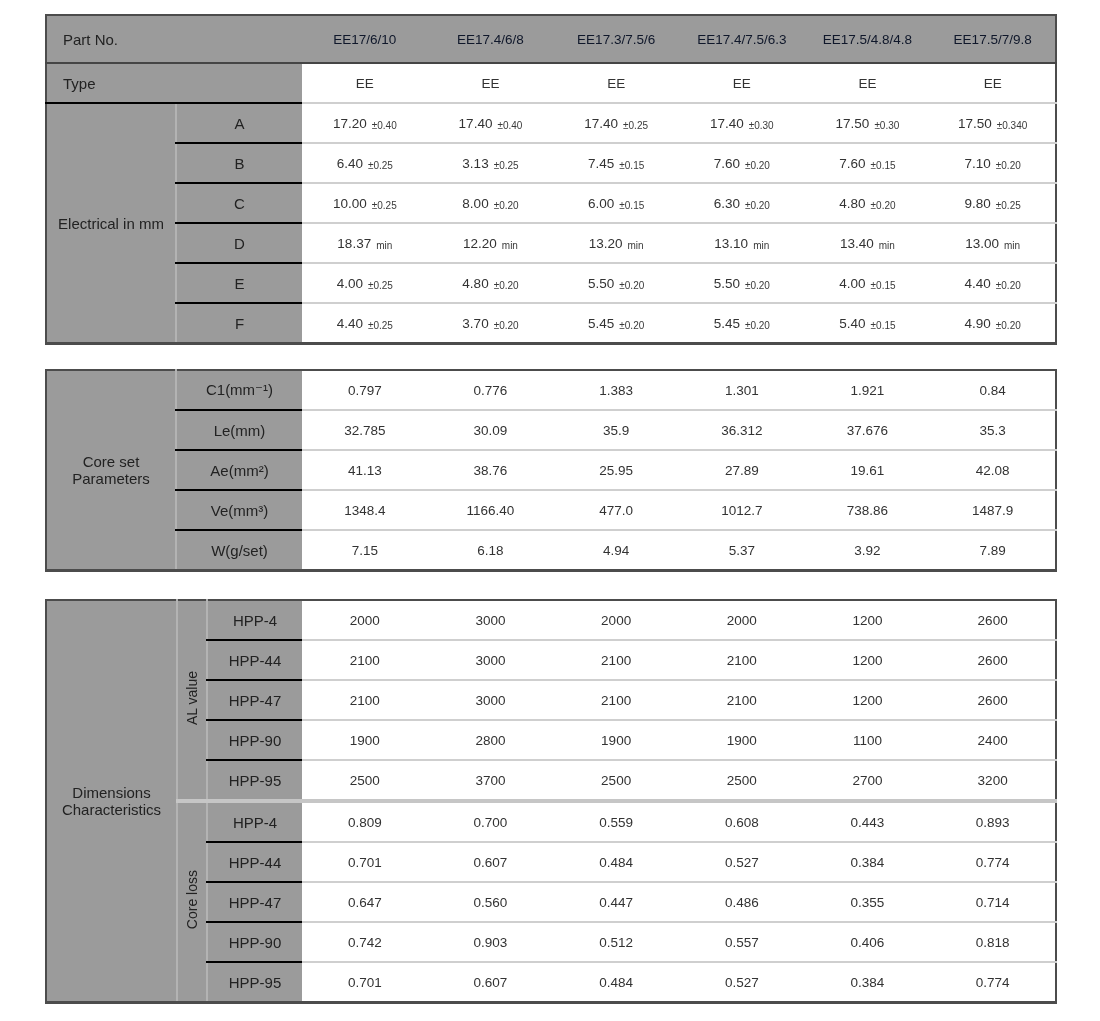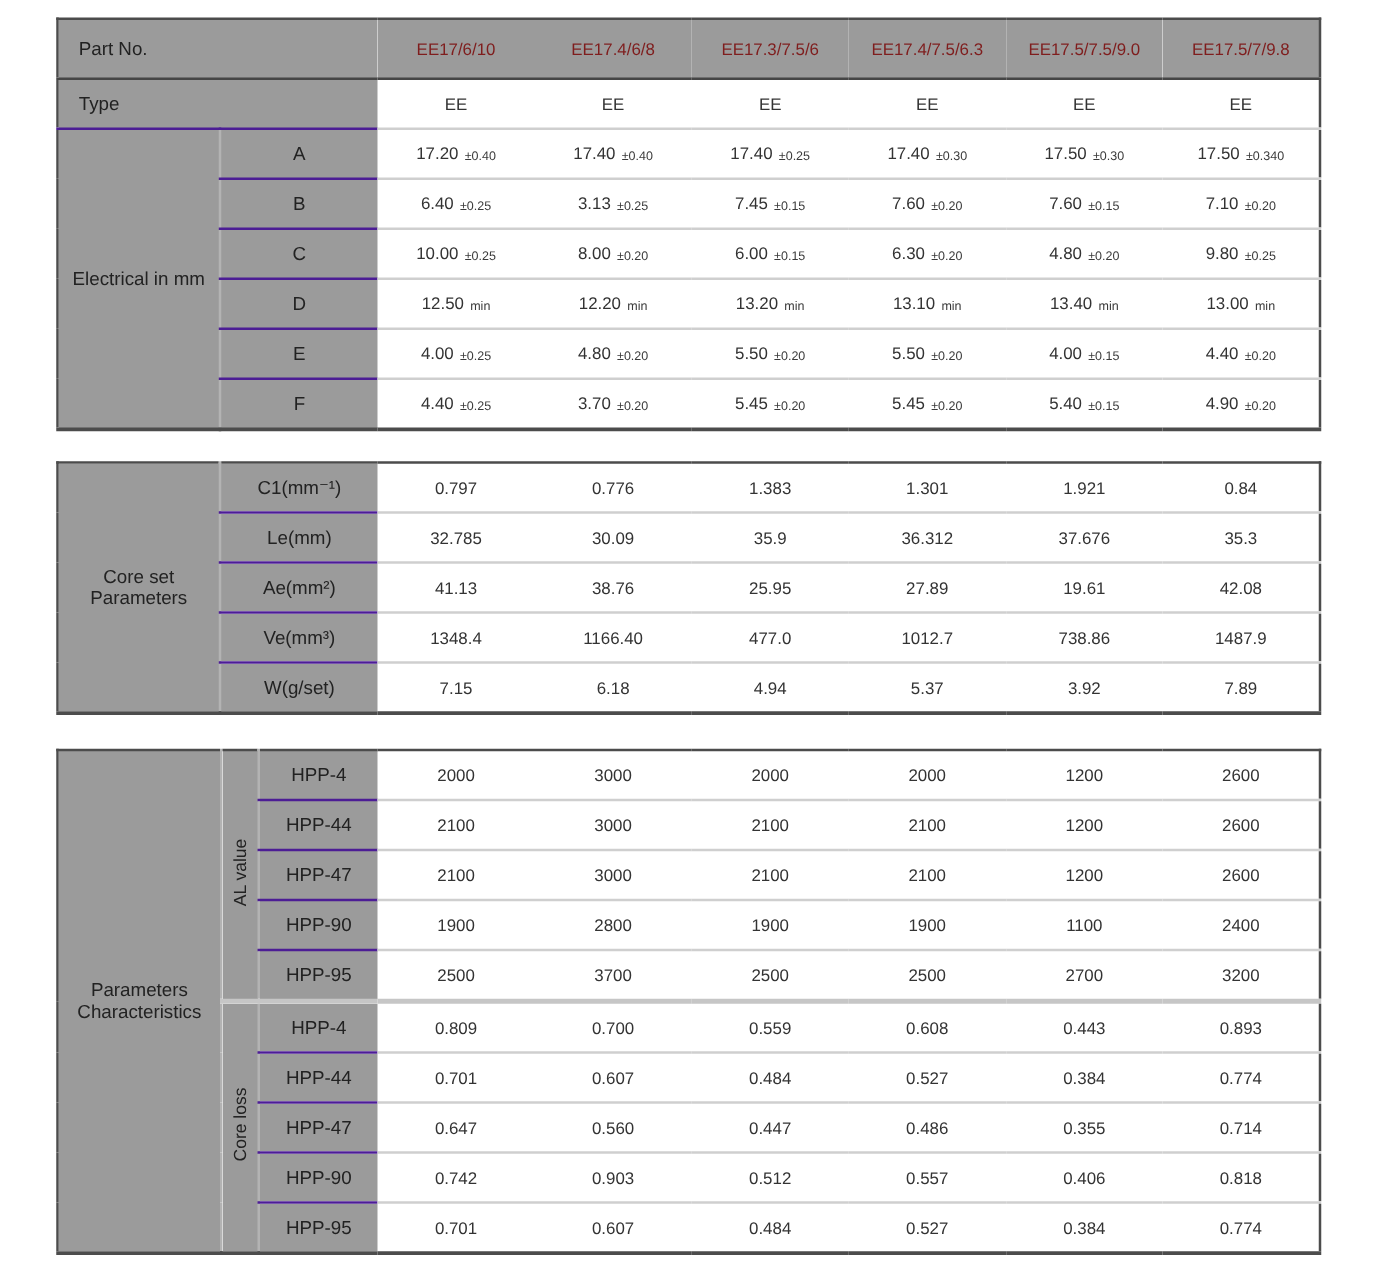--- a/index.html
+++ b/index.html
@@ -12,27 +12,27 @@
   table{border-collapse:collapse;table-layout:fixed;width:1012px;}
   .tbl{border:2px solid #4c4c4c;border-bottom-width:3px;background:#fff;}
   td{padding:0;text-align:center;vertical-align:middle;overflow:hidden;}
   .g{background:#9b9b9b;}
   
   .hdr td{height:46px;}
   .r td{height:38px;}
   
   .hdr td{border-bottom:2px solid #454545;}
   .bw{border-bottom:2px solid #cfcfcf;}   
-  .bg{border-bottom:2px solid #4c1d95;}   
+  .bg{border-bottom:2px solid #000000;}   
   .vl{border-left:2px solid #b3b3b3;}     
   .st{border-top:4px solid #c6c6c6;}      
   
   .left{text-align:left;padding-left:16px;}
   .lbl{font-size:15px;color:#222;}
-  .hdr .part{font-size:13.5px;color:#7f1d1d;}
+  .hdr .part{font-size:13.5px;color:#0f172a;}
   .val{font-size:13.5px;color:#333;}
   .tol{font-size:10px;color:#3a3a3a;margin-left:5px;vertical-align:-1px;}
   .rot{writing-mode:vertical-rl;transform:rotate(180deg);font-size:14px;color:#222;display:inline-block;line-height:1;}
   .gap1{height:24px;}
   .gap2{height:27px;}
 </style>
 </head>
 <body>
 
 <div class="page">
@@ -48,21 +48,21 @@
         <col>
         <col>
       </colgroup>
     <tbody>
         <tr class="hdr">
       <td class="g left lbl" colspan="2">Part No.</td>
       <td class="g part">EE17/6/10</td>
       <td class="g part">EE17.4/6/8</td>
       <td class="g part">EE17.3/7.5/6</td>
       <td class="g part">EE17.4/7.5/6.3</td>
-      <td class="g part">EE17.5/7.5/9.0</td>
+      <td class="g part">EE17.5/4.8/4.8</td>
       <td class="g part">EE17.5/7/9.8</td>
     </tr>
     <tr class="r">
       <td class="g left lbl bg" colspan="2">Type</td>
       <td class="val bw">EE</td>
       <td class="val bw">EE</td>
       <td class="val bw">EE</td>
       <td class="val bw">EE</td>
       <td class="val bw">EE</td>
       <td class="val bw">EE</td>
@@ -90,21 +90,21 @@
       <td class="g lbl vl bg">C</td>
       <td class="bw"><span class="val">10.00</span><span class="tol">±0.25</span></td>
       <td class="bw"><span class="val">8.00</span><span class="tol">±0.20</span></td>
       <td class="bw"><span class="val">6.00</span><span class="tol">±0.15</span></td>
       <td class="bw"><span class="val">6.30</span><span class="tol">±0.20</span></td>
       <td class="bw"><span class="val">4.80</span><span class="tol">±0.20</span></td>
       <td class="bw"><span class="val">9.80</span><span class="tol">±0.25</span></td>
     </tr>
     <tr class="r">
       <td class="g lbl vl bg">D</td>
-      <td class="bw"><span class="val">12.50</span><span class="tol">min</span></td>
+      <td class="bw"><span class="val">18.37</span><span class="tol">min</span></td>
       <td class="bw"><span class="val">12.20</span><span class="tol">min</span></td>
       <td class="bw"><span class="val">13.20</span><span class="tol">min</span></td>
       <td class="bw"><span class="val">13.10</span><span class="tol">min</span></td>
       <td class="bw"><span class="val">13.40</span><span class="tol">min</span></td>
       <td class="bw"><span class="val">13.00</span><span class="tol">min</span></td>
     </tr>
     <tr class="r">
       <td class="g lbl vl bg">E</td>
       <td class="bw"><span class="val">4.00</span><span class="tol">±0.25</span></td>
       <td class="bw"><span class="val">4.80</span><span class="tol">±0.20</span></td>
@@ -197,21 +197,21 @@
         <col style="width:95px">
         <col>
         <col>
         <col>
         <col>
         <col>
         <col>
       </colgroup>
     <tbody>
         <tr class="r">
-      <td class="g lbl" rowspan="10">Parameters Characteristics</td>
+      <td class="g lbl" rowspan="10">Dimensions Characteristics</td>
       <td class="g vl" rowspan="5"><span class="rot">AL value</span></td>
       <td class="g lbl vl bg">HPP-4</td>
       <td class="val bw">2000</td>
       <td class="val bw">3000</td>
       <td class="val bw">2000</td>
       <td class="val bw">2000</td>
       <td class="val bw">1200</td>
       <td class="val bw">2600</td>
     </tr>
     <tr class="r">

